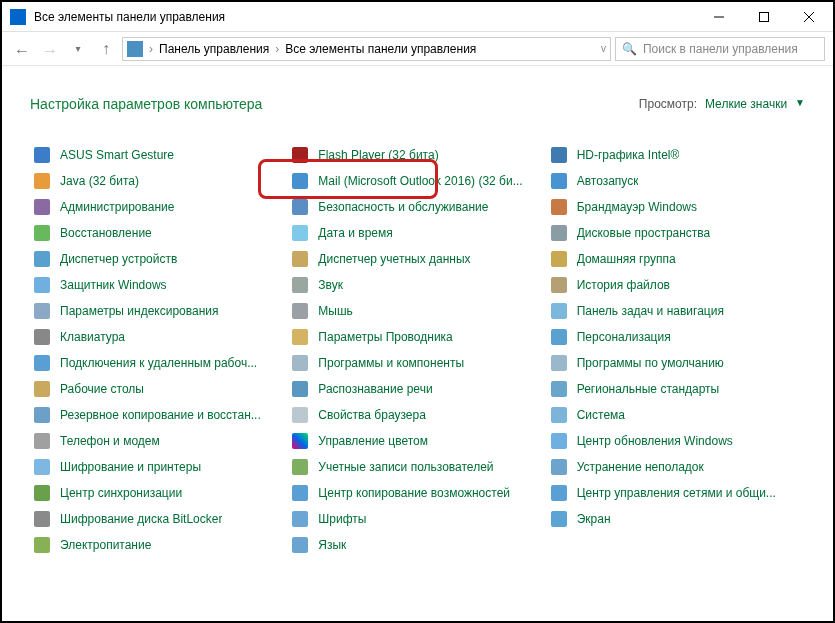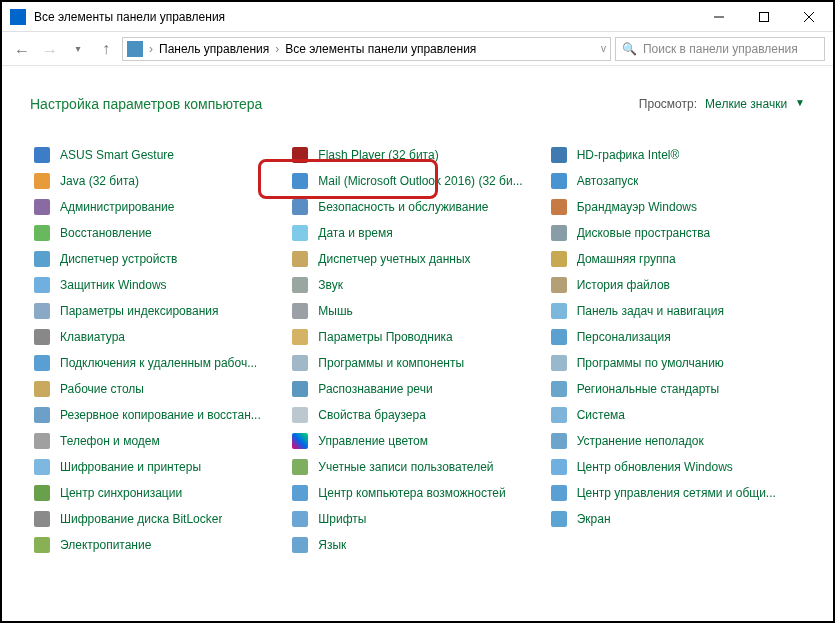--- a/index.html
+++ b/index.html
@@ -199,21 +199,21 @@
         <div class="item">
           <span class="icon white icon-color"></span>
           <span class="label">Управление цветом</span>
         </div>
         <div class="item">
           <span class="icon white icon-accounts"></span>
           <span class="label">Учетные записи пользователей</span>
         </div>
         <div class="item">
           <span class="icon white icon-access"></span>
-          <span class="label">Центр компьютера возможностей</span>
+          <span class="label">Центр копирование возможностей</span>
         </div>
         <div class="item">
           <span class="icon white icon-fonts"></span>
           <span class="label">Шрифты</span>
         </div>
         <div class="item">
           <span class="icon white icon-lang"></span>
           <span class="label">Язык</span>
         </div>
       </div>
@@ -256,28 +256,28 @@
         </div>
         <div class="item">
           <span class="icon white icon-region"></span>
           <span class="label">Региональные стандарты</span>
         </div>
         <div class="item">
           <span class="icon white icon-system"></span>
           <span class="label">Система</span>
         </div>
         <div class="item">
+          <span class="icon white icon-update"></span>
+          <span class="label">Центр обновления Windows</span>
+        </div>
+        <div class="item">
           <span class="icon white icon-trouble"></span>
           <span class="label">Устранение неполадок</span>
         </div>
         <div class="item">
-          <span class="icon white icon-update"></span>
-          <span class="label">Центр обновления Windows</span>
-        </div>
-        <div class="item">
           <span class="icon white icon-network"></span>
           <span class="label">Центр управления сетями и общи...</span>
         </div>
         <div class="item">
           <span class="icon white icon-display"></span>
           <span class="label">Экран</span>
         </div>
       </div>
   </div>
 </div>

